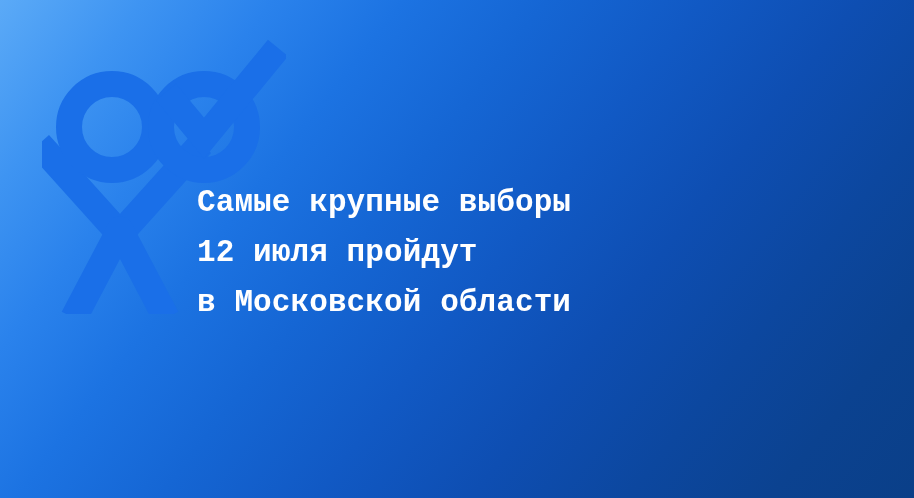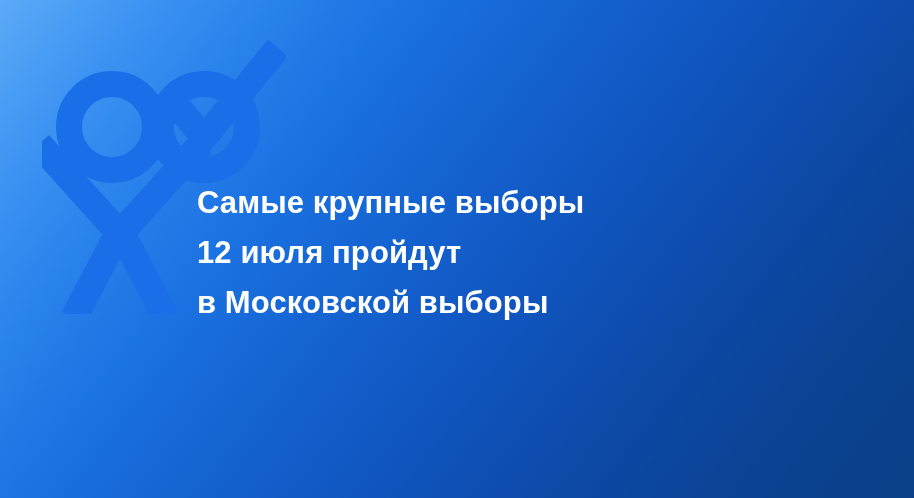--- a/index.html
+++ b/index.html
@@ -52,20 +52,21 @@
     font-family: "Liberation Sans", sans-serif;
     font-weight: bold;
     font-size: 31px;
     line-height: 50px;
     letter-spacing: 0.1px;
     white-space: nowrap;
   }
   .headline .line {
     display: block;
     white-space: nowrap;
+    font-family: Liberation Mono, monospace;
   }
 </style>
 </head>
 <body>
 
 <div class="banner">
 
   <svg class="logo" viewBox="0 0 244 276" xmlns="http://www.w3.org/2000/svg" aria-hidden="true">
     <g fill="none" stroke="#1A6FE8" stroke-linecap="butt">
 
@@ -77,16 +78,16 @@
 
       <circle cx="162" cy="89" r="43" stroke-width="26"></circle>
 
       <path d="M124 54 L162 100 L236 10" stroke-width="26" stroke-linejoin="miter" stroke-linecap="butt"></path>
     </g>
   </svg>
 
   <div class="headline">
     <span class="line">Самые крупные выборы</span>
     <span class="line">12 июля пройдут</span>
-    <span class="line">в Московской выборы</span>
+    <span class="line">в Московской области</span>
   </div>
 
 </div>
 
 </body></html>

